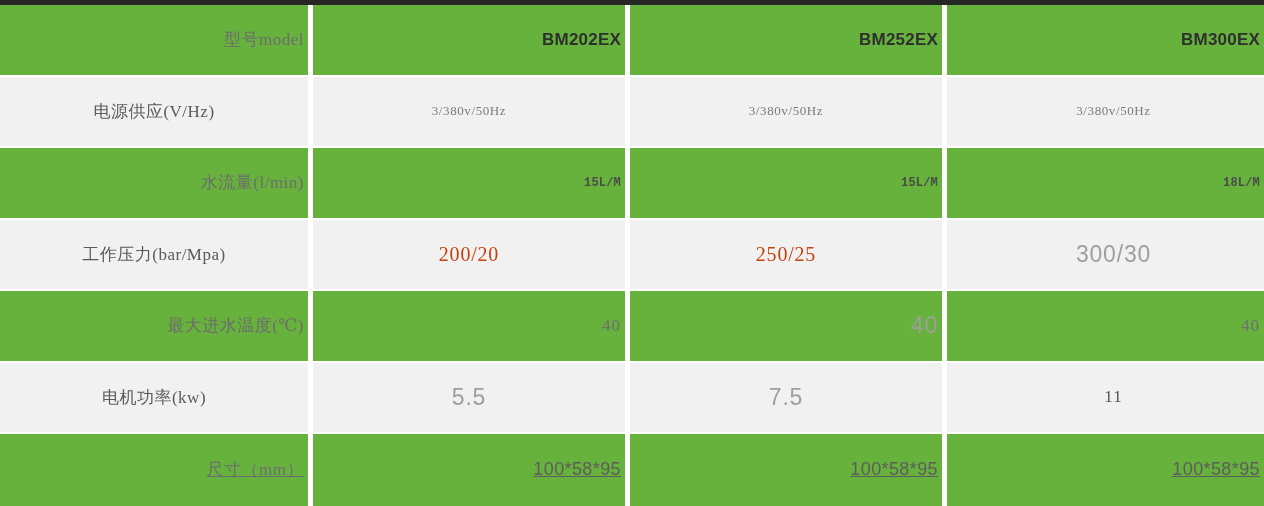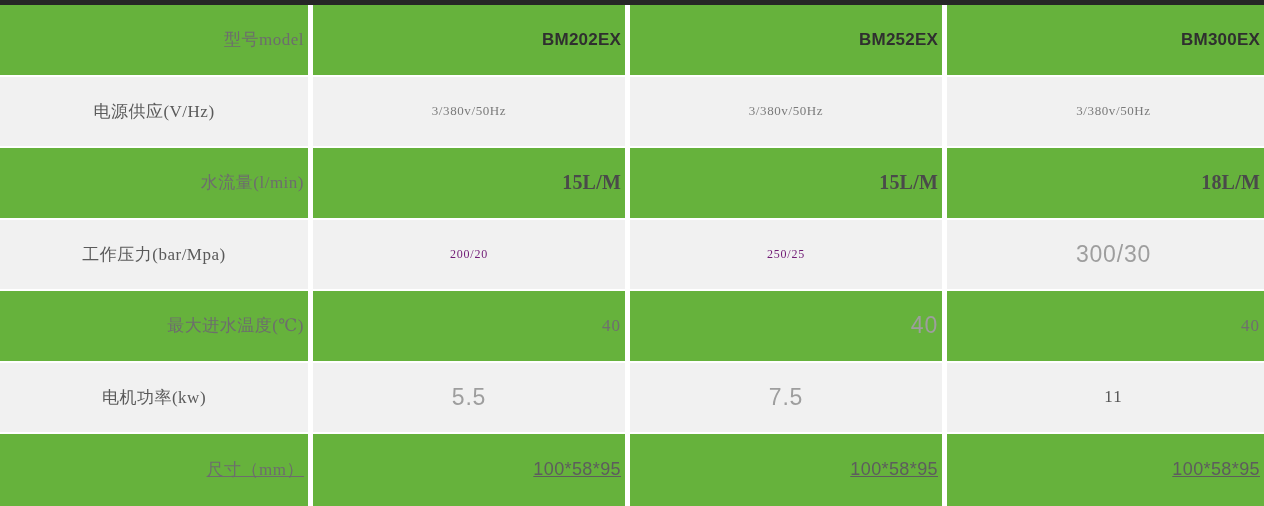--- a/index.html
+++ b/index.html
@@ -80,30 +80,30 @@
     color: #2f2f2f;
     letter-spacing: 0.2px;
   }
   .v-serif-sm {
     font-family: "Liberation Serif", "DejaVu Serif", serif;
     font-size: 13px;
     color: #7a7a7a;
     letter-spacing: 0.6px;
   }
   .v-bold-green {
-    font-family: Liberation Serif, serif;
-    font-size: 20px;
+    font-family: Liberation Mono, monospace;
+    font-size: 12px;
     font-weight: bold;
     color: #4a4a4a;
     letter-spacing: 0.2px;
   }
   .v-serif {
     font-family: "Liberation Serif", "DejaVu Serif", serif;
-    font-size: 12px;
-    color: #701a75;
+    font-size: 20px;
+    color: #c2410c;
     letter-spacing: 0.8px;
   }
   .v-serif-faint {
     font-family: Liberation Sans, sans-serif;
     font-size: 23px;
     color: #9e9e9e;
     letter-spacing: 0.8px;
   }
   .v-serif-dim {
     font-family: "Liberation Serif", "DejaVu Serif", serif;

